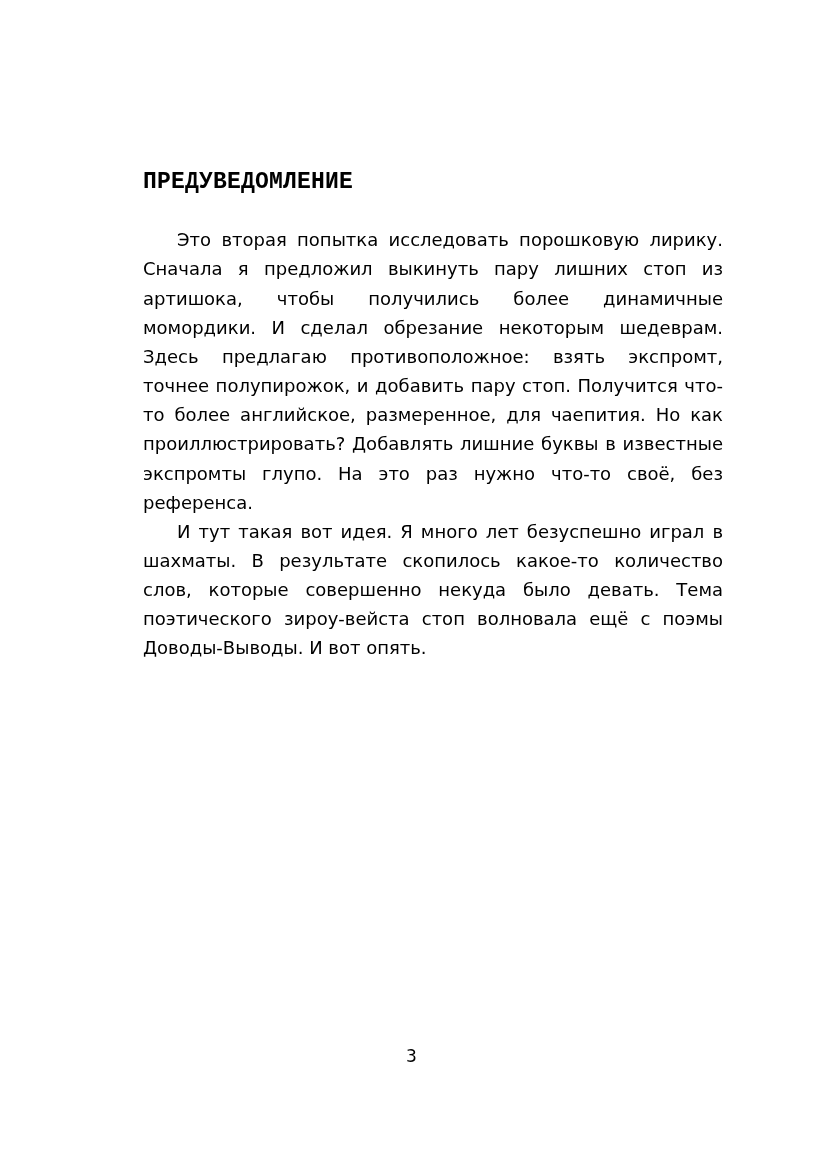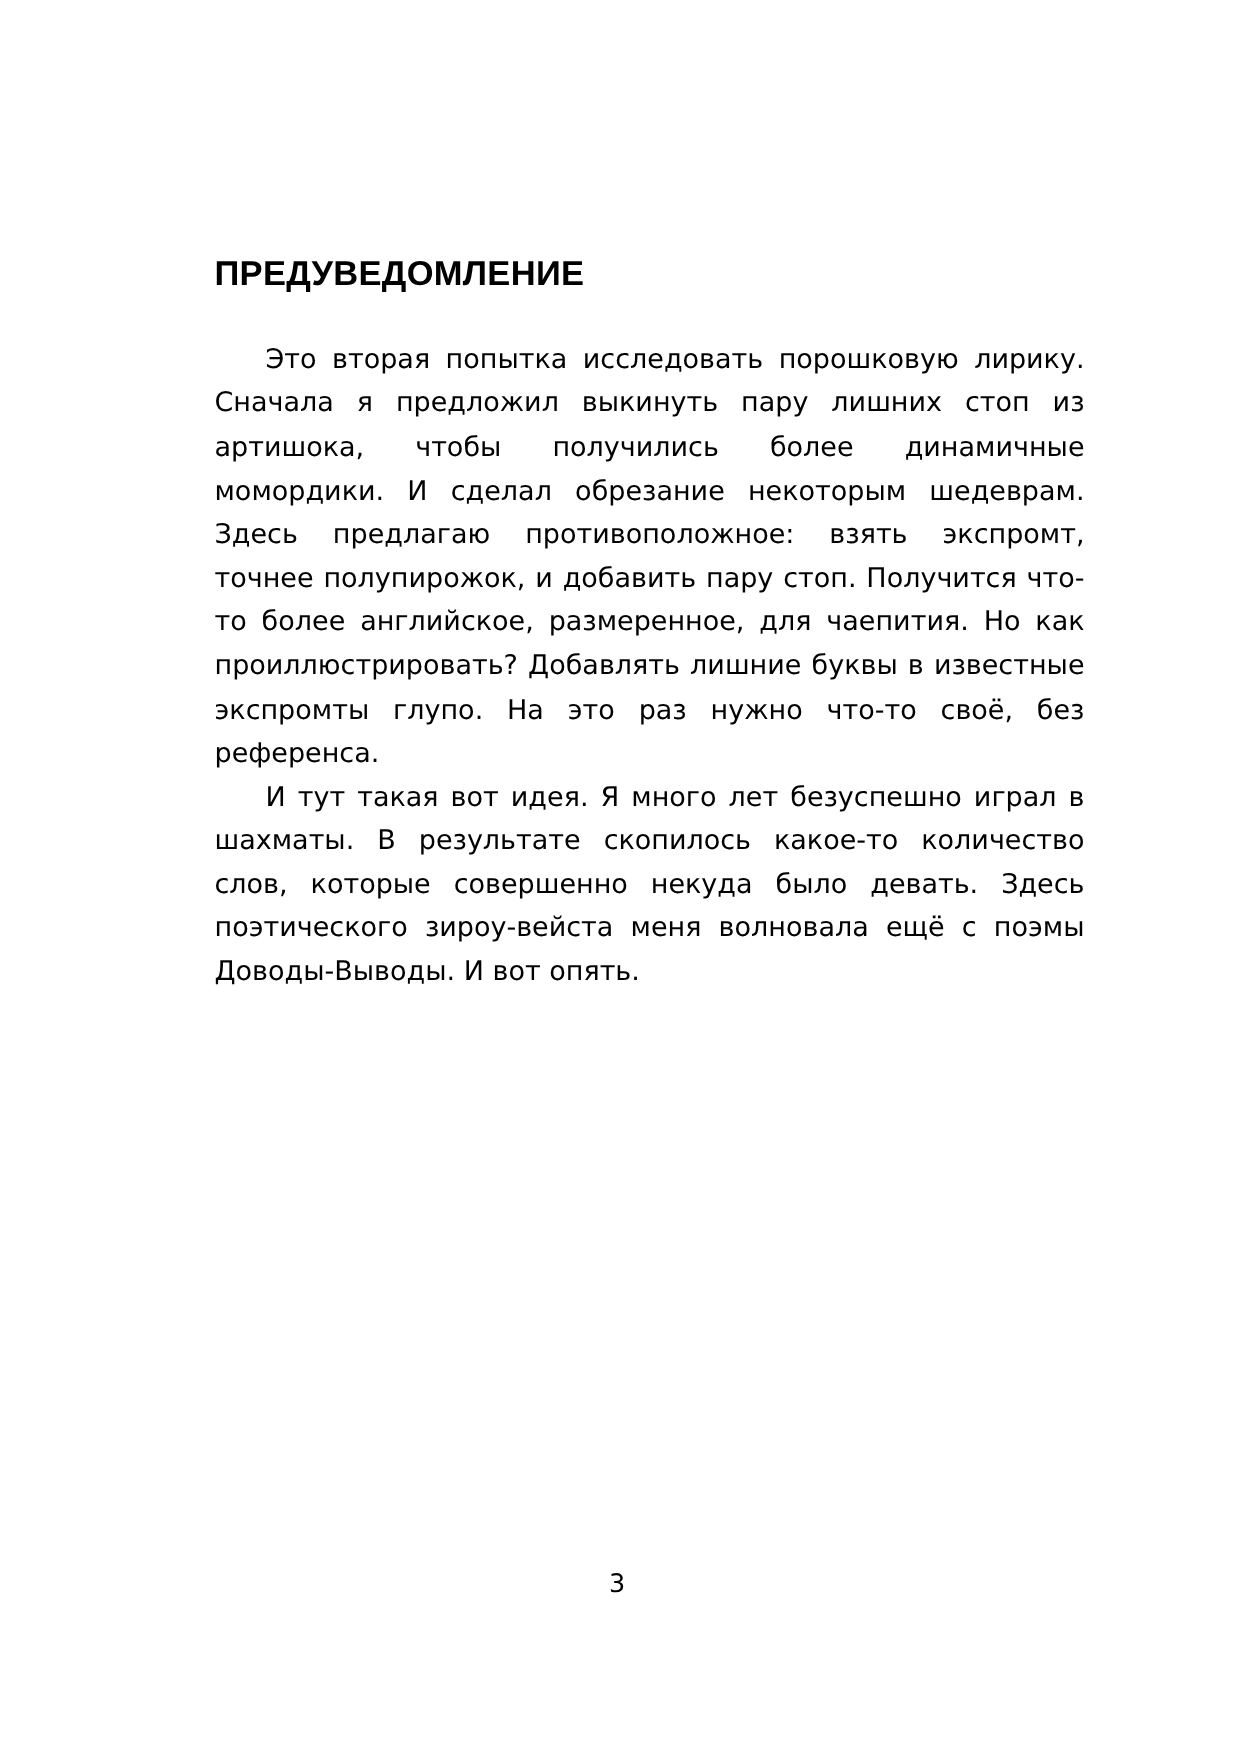--- a/index.html
+++ b/index.html
@@ -20,21 +20,21 @@
     inset: 0;
     background: #ffffff;
   }
   .content {
     position: absolute;
     left: 143px;
     top: 170px;
     width: 580px;
   }
   .chapter-title {
-    font-family: Liberation Sans, sans-serif;
+    font-family: Liberation Mono, monospace;
     font-weight: bold;
     font-size: 23px;
     letter-spacing: 0.2px;
     color: #000000;
     margin: 0 0 30px 0;
     line-height: 1.1;
   }
   .body-paragraph {
     font-family: "DejaVu Sans", sans-serif;
     font-size: 18px;
@@ -60,16 +60,16 @@
     color: #000000;
   }
 </style>
 </head>
 <body>
 
 <div class="page">
   <div class="content">
     <h1 class="chapter-title">ПРЕДУВЕДОМЛЕНИЕ</h1>
     <p class="body-paragraph">Это вторая попытка исследовать порошковую лирику. Сначала я предложил выкинуть пару лишних стоп из артишока, чтобы получились более динамичные момордики. И сделал обрезание некоторым шедеврам. Здесь предлагаю противоположное: взять экспромт, точнее полупирожок, и добавить пару стоп. Получится что-то более английское, размеренное, для чаепития. Но как проиллюстрировать? Добавлять лишние буквы в известные экспромты глупо. На это раз нужно что-то своё, без референса.</p>
-    <p class="body-paragraph">И тут такая вот идея. Я много лет безуспешно играл в шахматы. В результате скопилось какое-то количество слов, которые совершенно некуда было девать. Здесь поэтического зироу-вейста меня волновала ещё с поэмы Доводы-Выводы. И вот опять.</p>
+    <p class="body-paragraph">И тут такая вот идея. Я много лет безуспешно играл в шахматы. В результате скопилось какое-то количество слов, которые совершенно некуда было девать. Тема поэтического зироу-вейста стоп волновала ещё с поэмы Доводы-Выводы. И вот опять.</p>
   </div>
   <div class="page-number">3</div>
 </div>
 
 </body></html>

